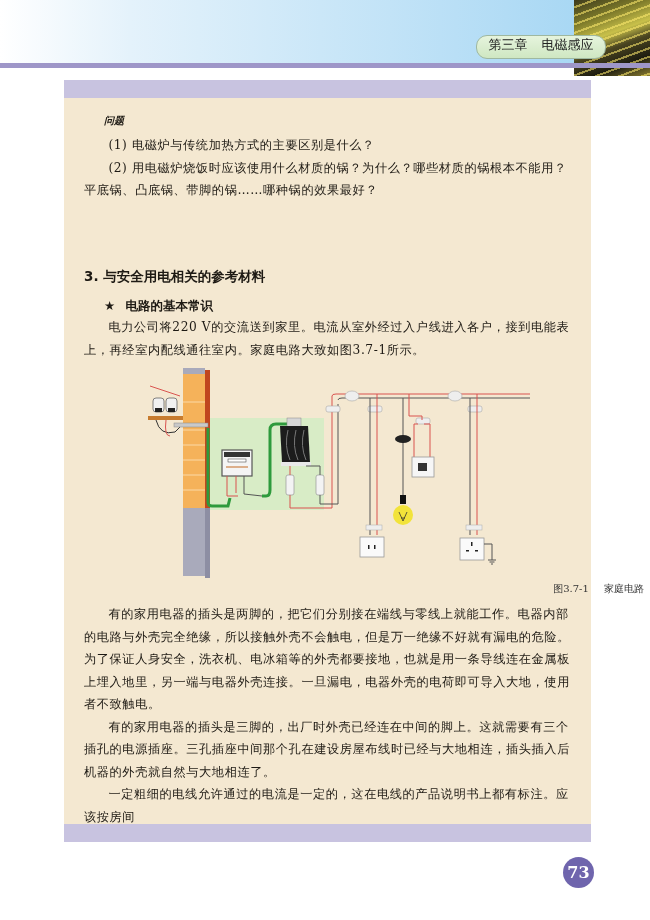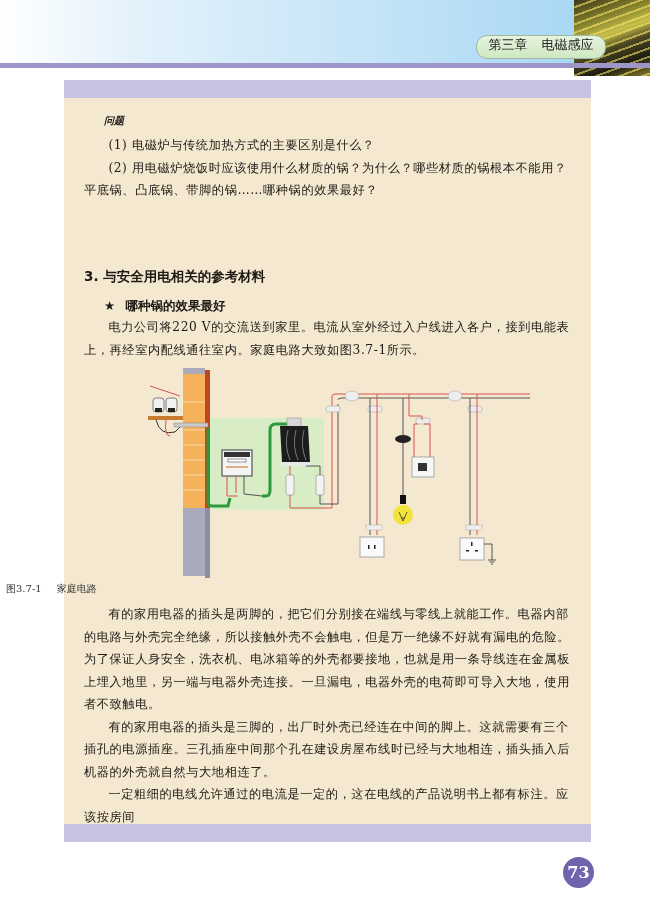--- a/index.html
+++ b/index.html
@@ -22,21 +22,21 @@
   .text{position:absolute;left:84px;width:492px;font-size:12.2px;line-height:22.5px;letter-spacing:0.6px;}
   .h-sans{font-family:"DejaVu Sans","Liberation Sans",sans-serif;font-weight:bold;}
   p{margin:0;}
   .indent{text-indent:2em;}
   .questions-title{position:absolute;left:104px;top:114px;font-size:10px;font-style:italic;}
   .q-block{top:134px;}
   .section-title{position:absolute;left:84px;top:268px;font-size:13.5px;}
   .sub-title{position:absolute;left:104px;top:298px;font-size:12.5px;}
   .intro{top:316px;}
   .figure{position:absolute;left:120px;top:360px;width:410px;height:220px;}
-  .caption{position:absolute;left:0;width:650px;top:582px;text-align:left;font-size:10px;color:#333;}
+  .caption{position:absolute;left:0;width:650px;top:582px;text-align:right;font-size:10px;color:#333;}
   .caption span{margin:0 6px;}
   .body-block{top:603px;}
   b.kw{font-family:"DejaVu Sans","Liberation Sans",sans-serif;font-weight:bold;}
   .page-num{position:absolute;left:563px;top:857px;width:31px;height:31px;border-radius:50%;
           background:#6f65ad;color:#fff;font-size:16px;display:flex;align-items:center;justify-content:center;font-weight:bold;}
 </style>
 </head>
 <body>
 
 <div class="header"></div>
@@ -55,21 +55,21 @@
 
 <div class="questions-title h-sans">问题</div>
 <div class="text q-block">
   <p class="indent">(1) 电磁炉与传统加热方式的主要区别是什么？</p>
   <p class="indent">(2) 用电磁炉烧饭时应该使用什么材质的锅？为什么？哪些材质的锅根本不能用？平底锅、凸底锅、带脚的锅……哪种锅的效果最好？</p>
 </div>
 
 <div class="section-title h-sans">3. 与安全用电相关的参考材料</div>
 <div class="sub-title h-sans">
   <span>★</span>
-  <span style="margin-left:6px">哪种锅的效果最好</span>
+  <span style="margin-left:6px">电路的基本常识</span>
 </div>
 <div class="text intro">
   <p class="indent">电力公司将220 V的交流送到家里。电流从室外经过入户线进入各户，接到电能表上，再经室内配线通往室内。家庭电路大致如图3.7-1所示。</p>
 </div>
 
 <div class="figure">
   <svg width="410" height="220" viewBox="0 0 410 220">
 
     <rect x="86" y="58" width="118" height="92" fill="#d8ecc6"></rect>
 

